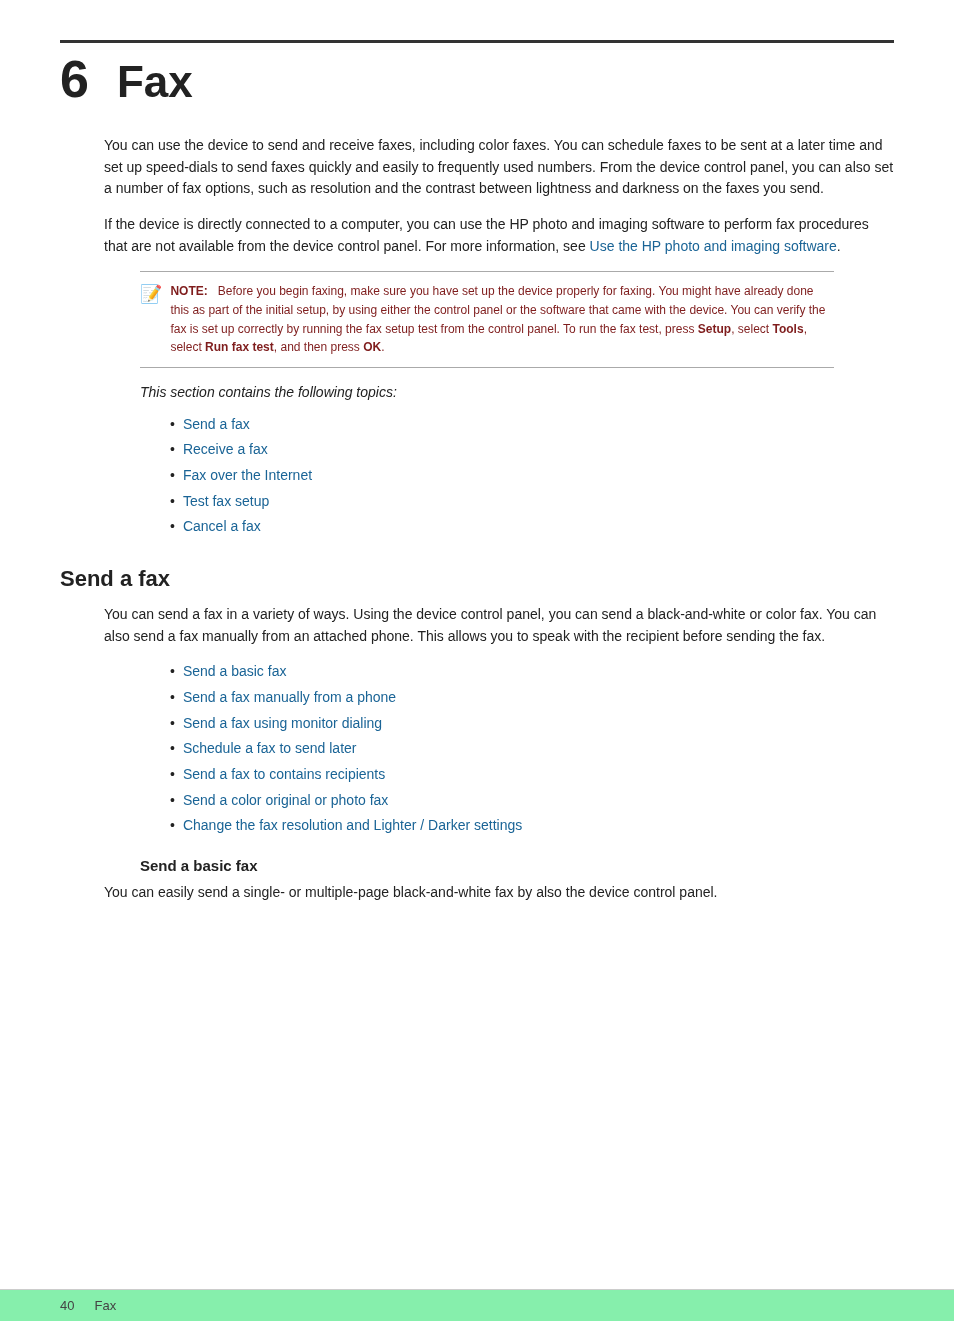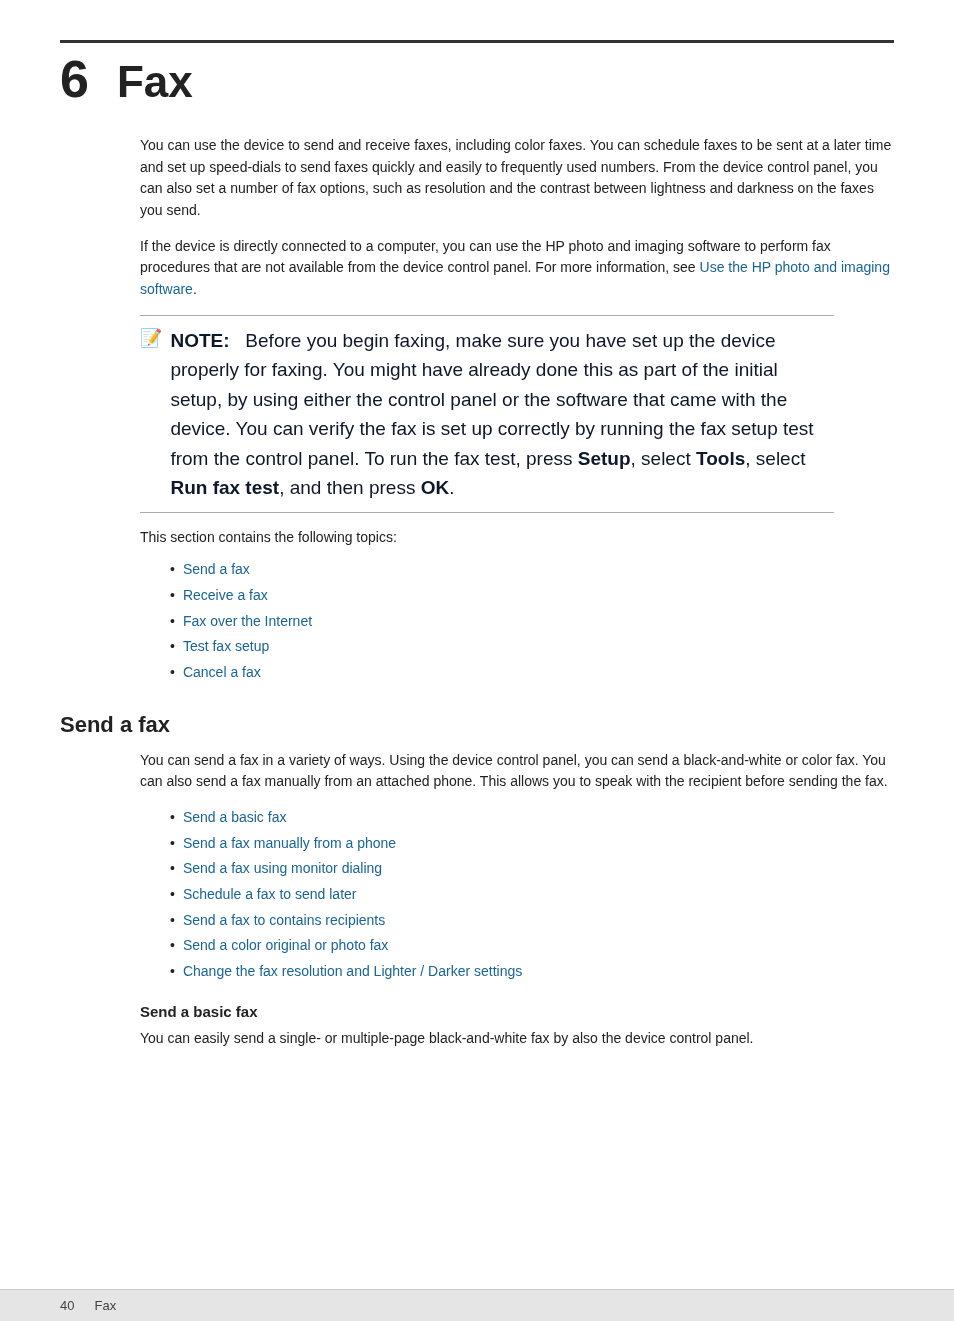--- a/index.html
+++ b/index.html
@@ -33,21 +33,21 @@
       font-weight: bold;
       color: #222;
       line-height: 1;
     }
     .chapter-title {
       font-size: 44px;
       font-weight: bold;
       color: #222;
     }
     .body-text {
-      margin-left: 80px;
+      margin-left: 44px;
       margin-bottom: 14px;
       line-height: 1.55;
       color: #222;
     }
     .note-box {
       margin: 14px 60px 14px 80px;
       border-top: 1px solid #aaa;
       border-bottom: 1px solid #aaa;
       padding: 10px 0 10px 0;
     }
@@ -55,31 +55,32 @@
       display: flex;
       gap: 8px;
       align-items: flex-start;
     }
     .note-icon {
       font-size: 18px;
       margin-top: 1px;
       color: #555;
     }
     .note-text {
-      font-size: 19px;
-      line-height: 1.55;
-      color: #0f172a;
+      font-size: 12px;
+      line-height: 1.55;
+      color: #7f1d1d;
     }
     .note-text strong {
       font-weight: bold;
     }
     .section-intro {
       margin-left: 80px;
       margin-bottom: 10px;
       line-height: 1.55;
+      font-style: italic;
     }
     .bullet-list {
       margin-left: 110px;
       margin-bottom: 14px;
       list-style: none;
     }
     .bullet-list li {
       display: flex;
       align-items: baseline;
       gap: 8px;
@@ -117,21 +118,21 @@
     }
     .footer-bar {
       position: fixed;
       bottom: 0;
       left: 0;
       width: 954px;
       padding: 8px 60px;
       border-top: 1px solid #ccc;
       font-size: 13px;
       color: #444;
-      background: #e5e5e5;
+      background: #86efac;
       display: flex;
       gap: 20px;
     }
     .footer-page-num {
       color: #444;
     }
     .footer-section-name {
       color: #444;
     }
   </style>

